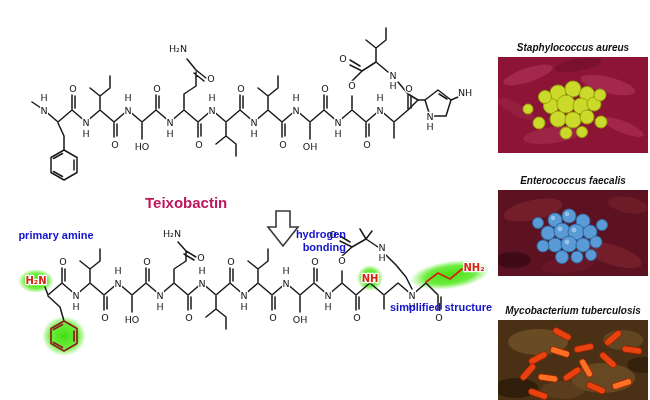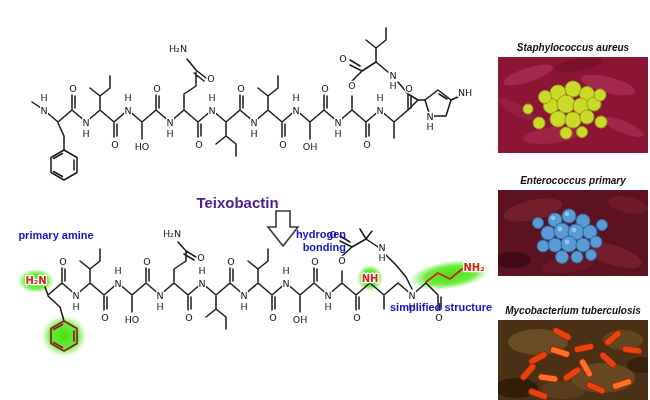--- a/index.html
+++ b/index.html
@@ -5,21 +5,21 @@
   html,body{margin:0;padding:0;background:#fff;font-family:"Liberation Sans",sans-serif;}
   .fig{position:relative;width:650px;height:400px;background:#fff;overflow:hidden;}
   .abs{position:absolute;}
   svg.struct{overflow:visible;}
   svg.struct text{font-family:"DejaVu Sans",sans-serif;font-size:9.5px;fill:#161616;text-anchor:middle;paint-order:stroke;stroke:#ffffff;stroke-width:2.6px;stroke-linejoin:round;}
   svg.struct text.red{fill:var(--red-group);font-weight:700;font-size:10px;}
   svg.struct path,svg.struct polygon{fill:none;stroke:#1a1a1a;stroke-width:1.5;stroke-linejoin:round;stroke-linecap:round;}
   svg.struct path.redline{stroke:var(--red-group);stroke-width:1.8;}
   svg.struct path.maroon,svg.struct polygon.maroon{stroke:#8b1e1e;stroke-width:1.7;}
   svg.struct ellipse.glow,svg.struct circle.glow{fill:url(#gg);stroke:none;}
-  .title{font-weight:bold;font-size:15px;color:#4c1d95;text-align:center;}
+  .title{font-weight:bold;font-size:15px;color:#be185d;}
   .blue-label{color:var(--annotation-text);font-weight:bold;font-size:11px;line-height:1.15;white-space:pre-line;}
   .micro-label{font-style:italic;font-weight:bold;font-size:10px;color:#101010;text-align:center;width:150px;}
 </style>
 </head>
 <body>
 
 <div class="fig">
 
   <svg class="struct abs" style="left:10px;top:8px" width="480" height="200" viewBox="0 0 480 200">
     <g>
@@ -179,21 +179,21 @@
         <circle cx="47" cy="40" r="6.5"></circle>
         <circle cx="102" cy="38" r="6"></circle>
         <circle cx="41" cy="66" r="6"></circle>
         <circle cx="103" cy="65" r="6"></circle>
         <circle cx="68" cy="76" r="6"></circle>
         <circle cx="84" cy="75" r="5.5"></circle>
         <circle cx="30" cy="52" r="5"></circle>
       </g>
     </svg>
 
-    <div class="micro-label abs" style="left:0;top:140px;">Enterococcus primary</div>
+    <div class="micro-label abs" style="left:0;top:140px;">Enterococcus faecalis</div>
     <svg class="abs" style="left:0;top:155px" width="150" height="86" viewBox="0 0 150 86">
       <rect width="150" height="86" fill="#5c1220"></rect>
       <g stroke="none">
         <ellipse cx="35" cy="20" rx="30" ry="10" fill="#8a2a33" opacity="0.5" transform="rotate(-12 35 20)"></ellipse>
         <ellipse cx="115" cy="65" rx="30" ry="10" fill="#8a2a33" opacity="0.5" transform="rotate(18 115 65)"></ellipse>
         <ellipse cx="70" cy="75" rx="26" ry="8" fill="#7a2030" opacity="0.45" transform="rotate(-6 70 75)"></ellipse>
         <ellipse cx="130" cy="15" rx="20" ry="8" fill="#8a2a33" opacity="0.4" transform="rotate(10 130 15)"></ellipse>
         <ellipse cx="15" cy="70" rx="18" ry="8" fill="#2d0710" opacity="0.6"></ellipse>
       </g>
       <g fill="#5b9bd5" stroke="#2c6aa6" stroke-width="1">

